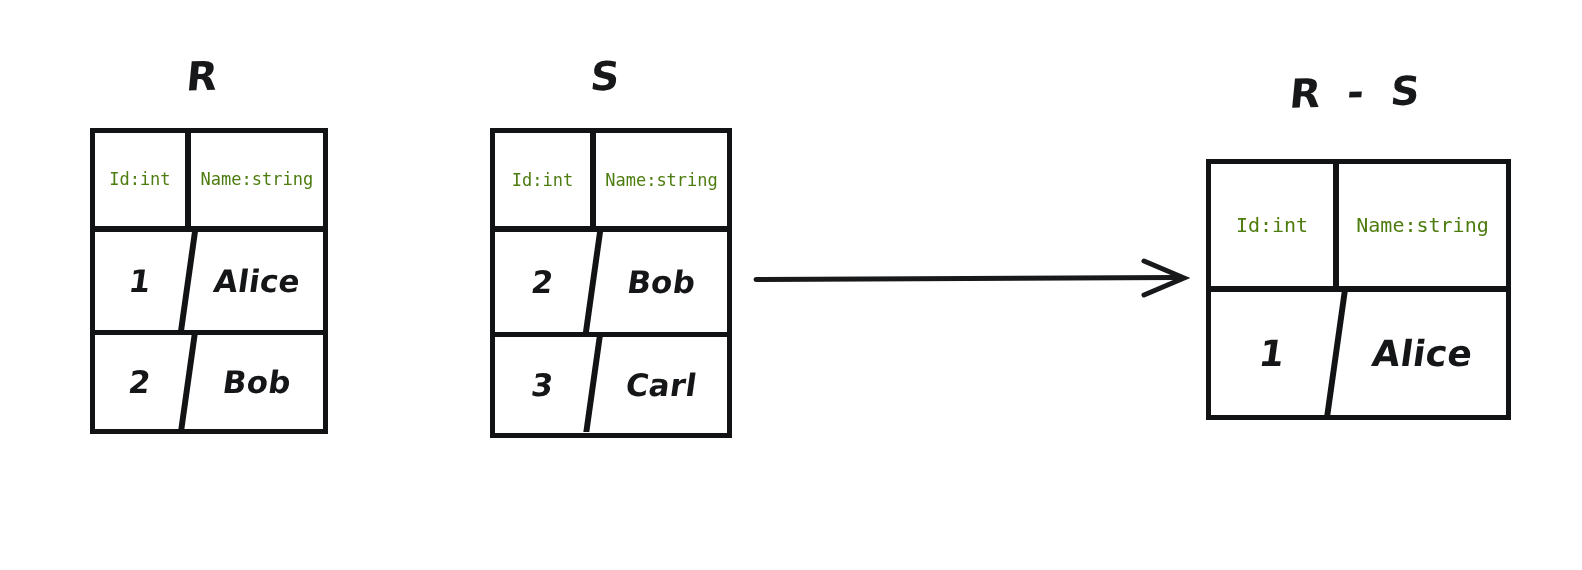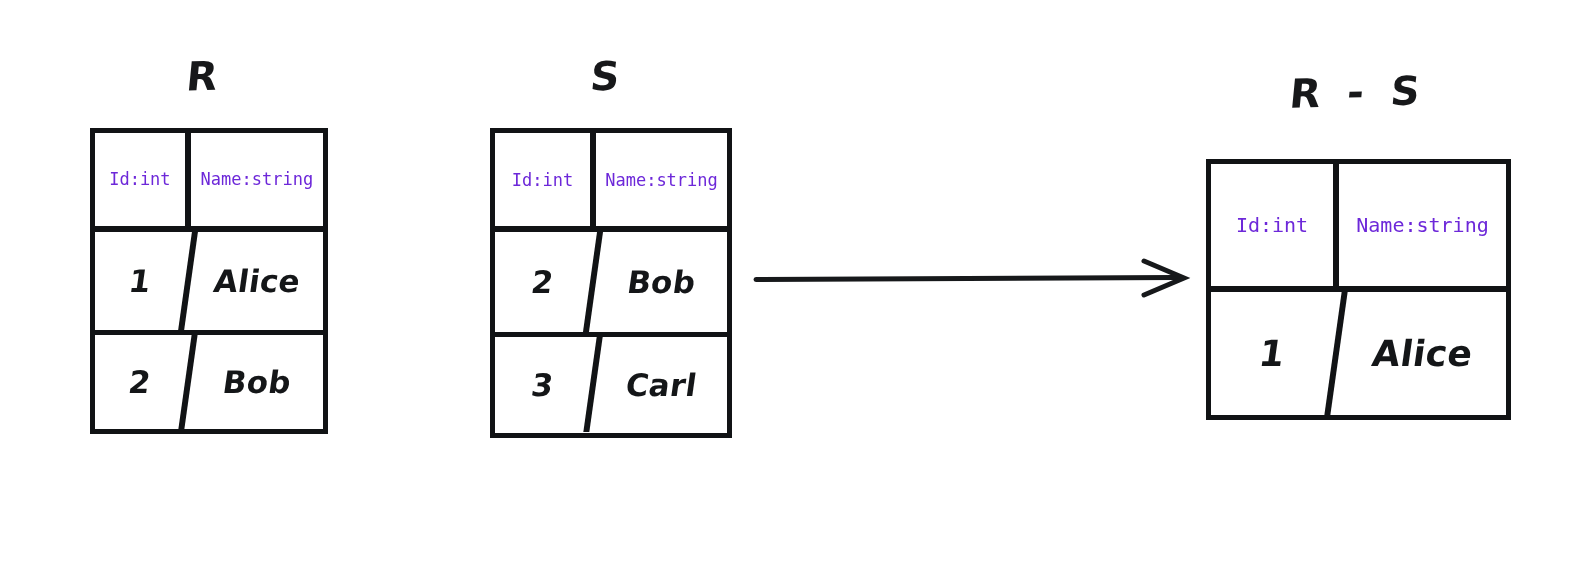--- a/index.html
+++ b/index.html
@@ -89,21 +89,21 @@
     white-space: nowrap;
   }
 
   .tcell.col-id {
     border-right: 6px solid #111315;
   }
 
   
   .cell-head {
     font-family: "DejaVu Sans Mono", "Liberation Mono", monospace;
-    color: #6d28d9;
+    color: #4d7c0f;
   }
 
   
   .cell-data {
     font-family: "DejaVu Sans", sans-serif;
     color: #141618;
     font-weight: 600;
     transform: skewX(-8deg);
     letter-spacing: 0.01em;
   }

